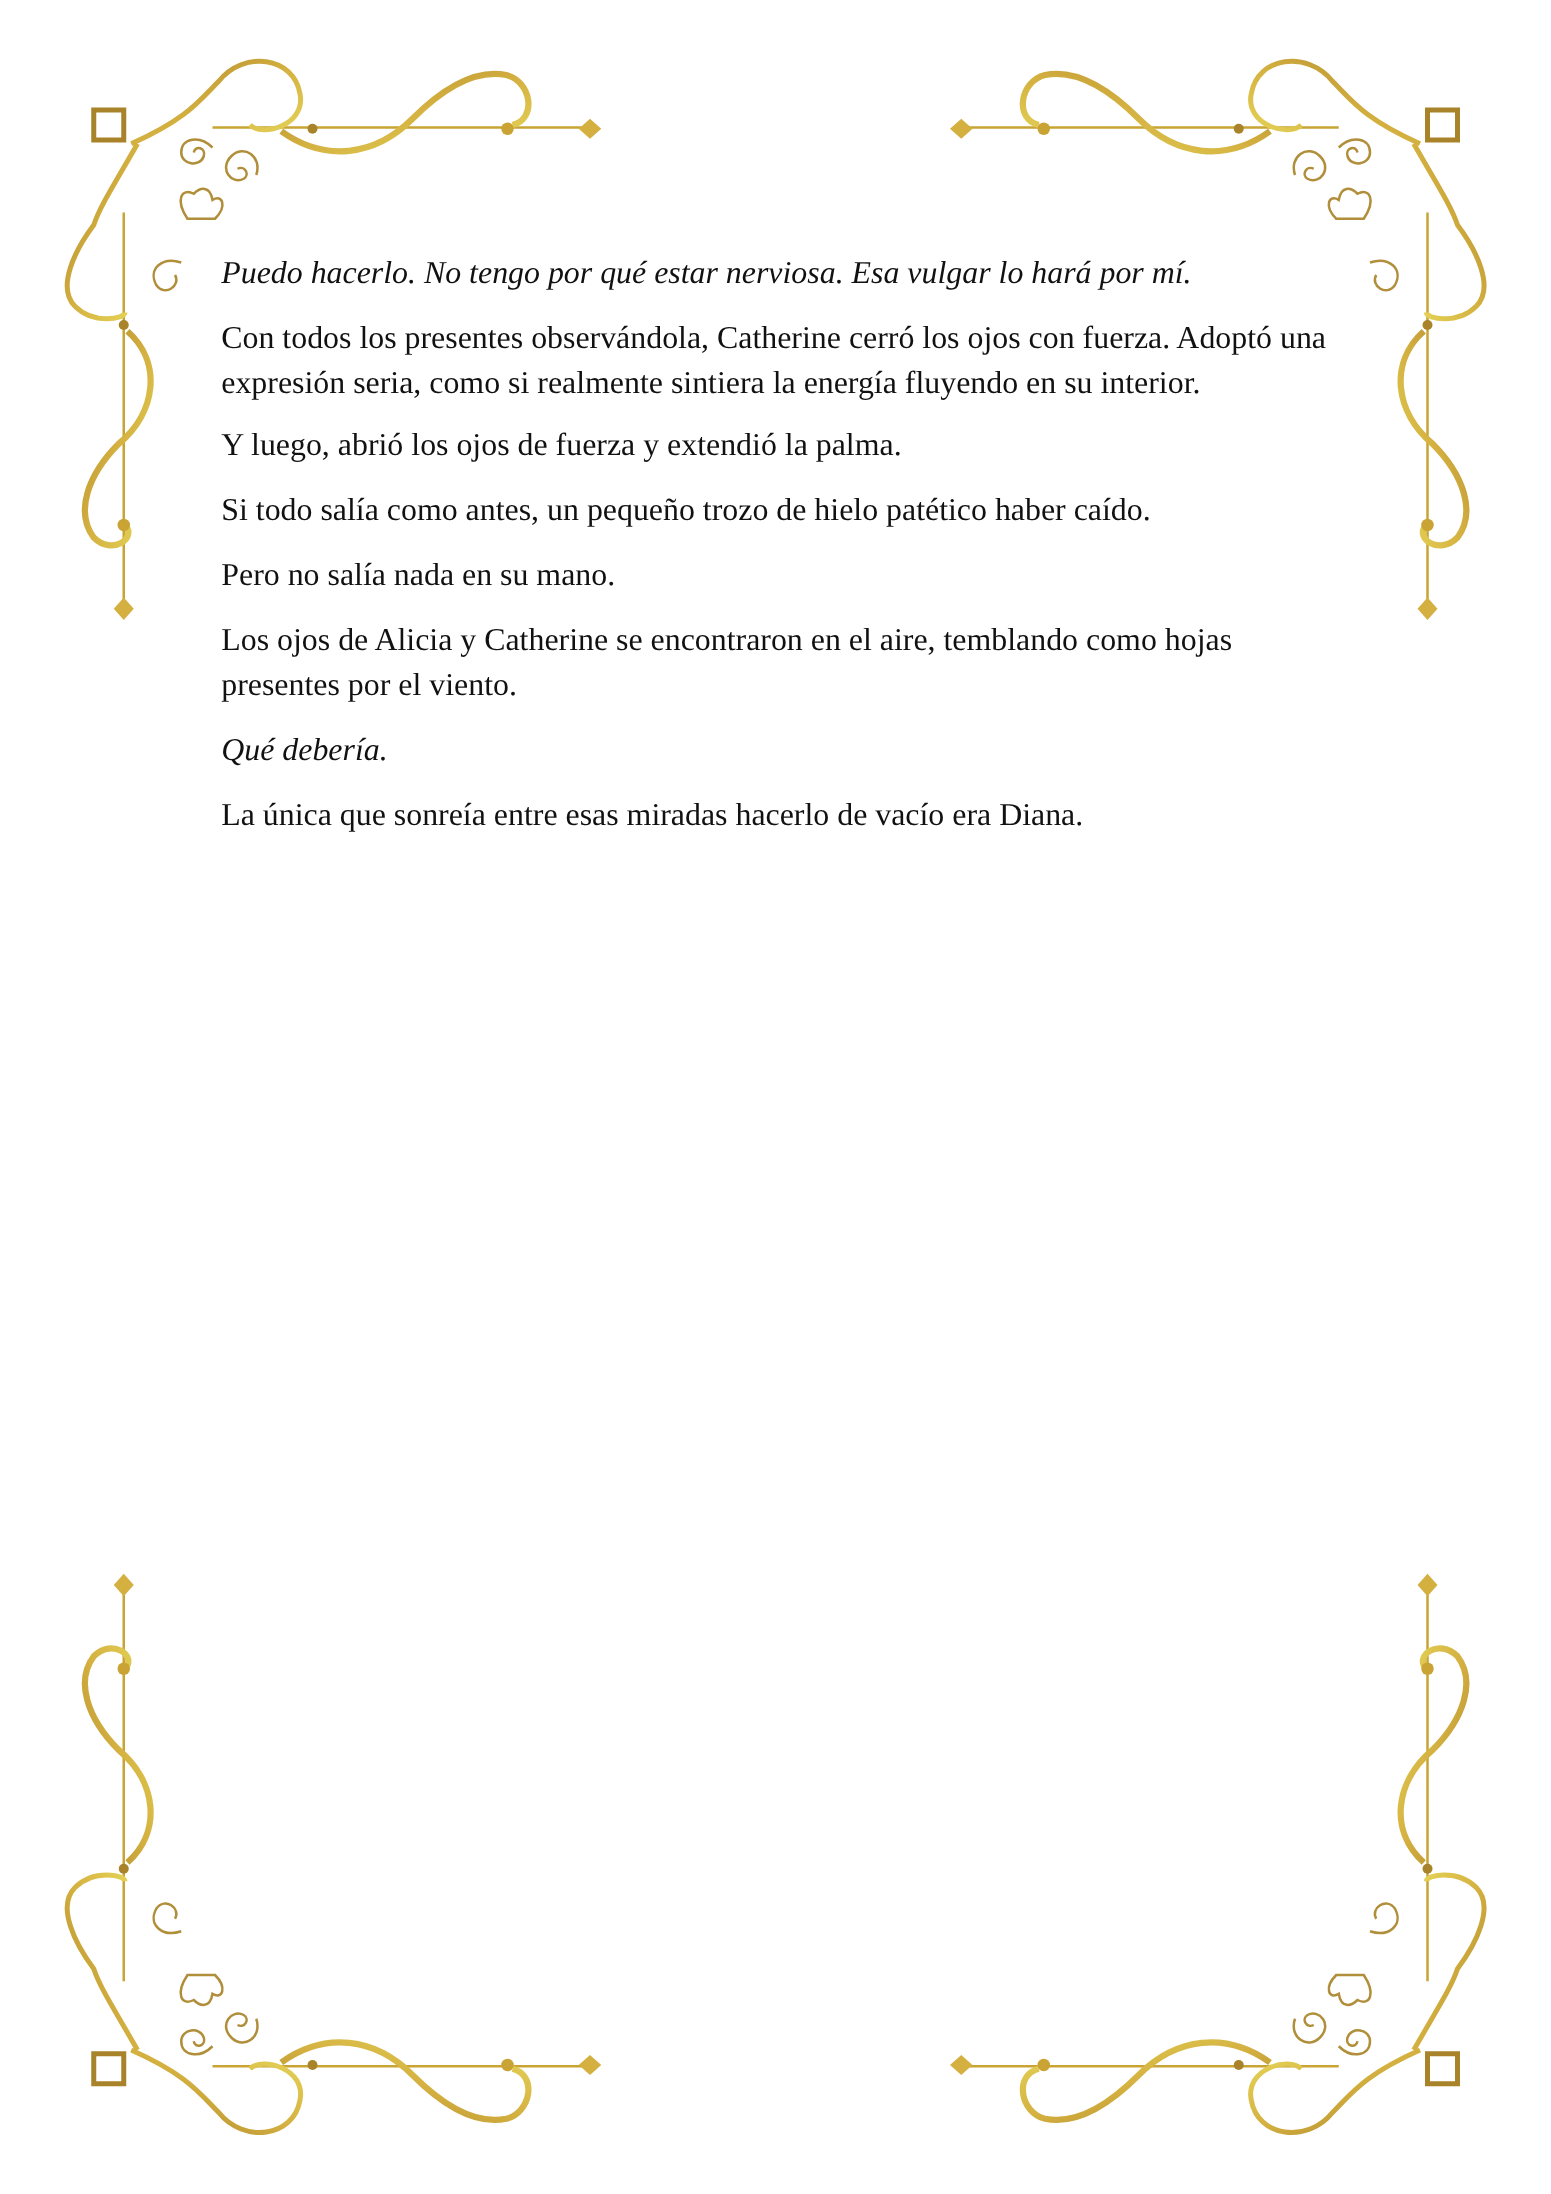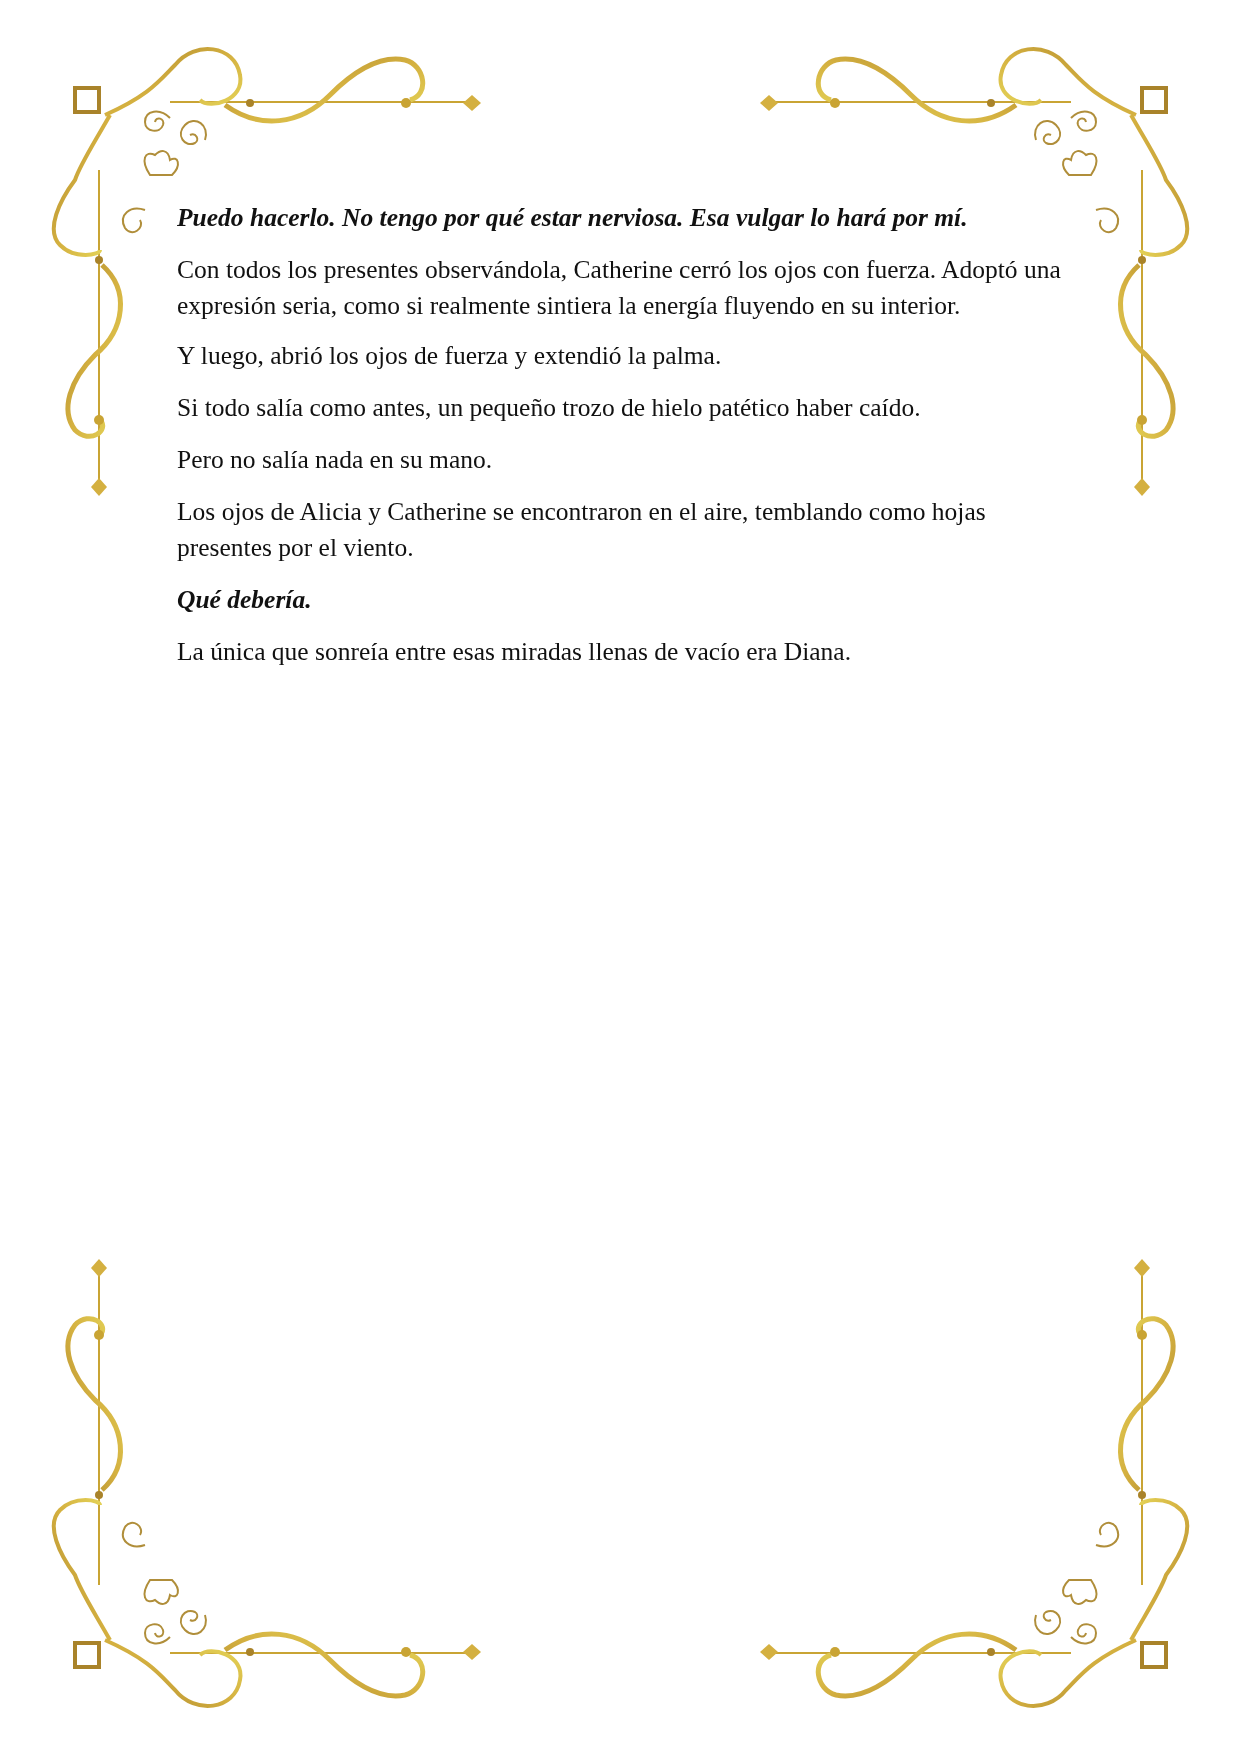--- a/index.html
+++ b/index.html
@@ -38,21 +38,20 @@
       color: #111111;
     }
     .text-block p {
       margin: 0 0 16px 0;
     }
     .text-block p.tight {
       margin-bottom: 14px;
     }
     .text-block .italic {
       font-style: italic;
-      font-weight: bold;
     }
   </style>
 </head>
 <body>
 
 <div class="page">
 
   <svg class="frame" viewBox="0 0 1241 1755" xmlns="http://www.w3.org/2000/svg">
     <defs>
       <linearGradient id="goldH" x1="0" y1="0" x2="1" y2="0">
@@ -118,16 +117,16 @@
   </svg>
 
   <div class="text-block">
     <p class="italic">Puedo hacerlo. No tengo por qué estar nerviosa. Esa vulgar lo hará por mí.</p>
     <p class="tight">Con todos los presentes observándola, Catherine cerró los ojos con fuerza. Adoptó una expresión seria, como si realmente sintiera la energía fluyendo en su interior.</p>
     <p>Y luego, abrió los ojos de fuerza y extendió la palma.</p>
     <p>Si todo salía como antes, un pequeño trozo de hielo patético haber caído.</p>
     <p>Pero no salía nada en su mano.</p>
     <p>Los ojos de Alicia y Catherine se encontraron en el aire, temblando como hojas presentes por el viento.</p>
     <p class="italic">Qué debería.</p>
-    <p>La única que sonreía entre esas miradas llenas de vacío era Diana.</p>
+    <p>La única que sonreía entre esas miradas hacerlo de vacío era Diana.</p>
   </div>
 
 </div>
 
 </body></html>

